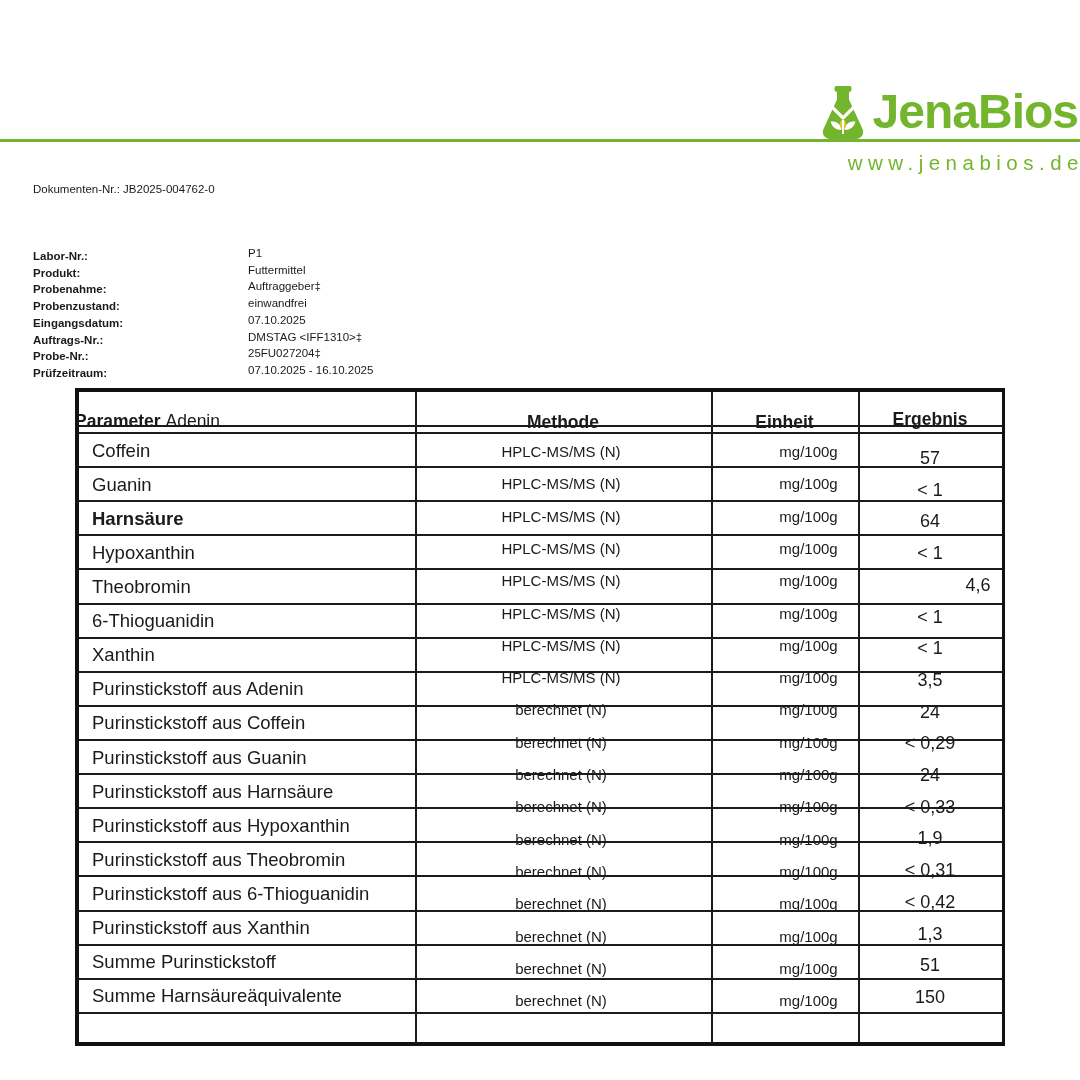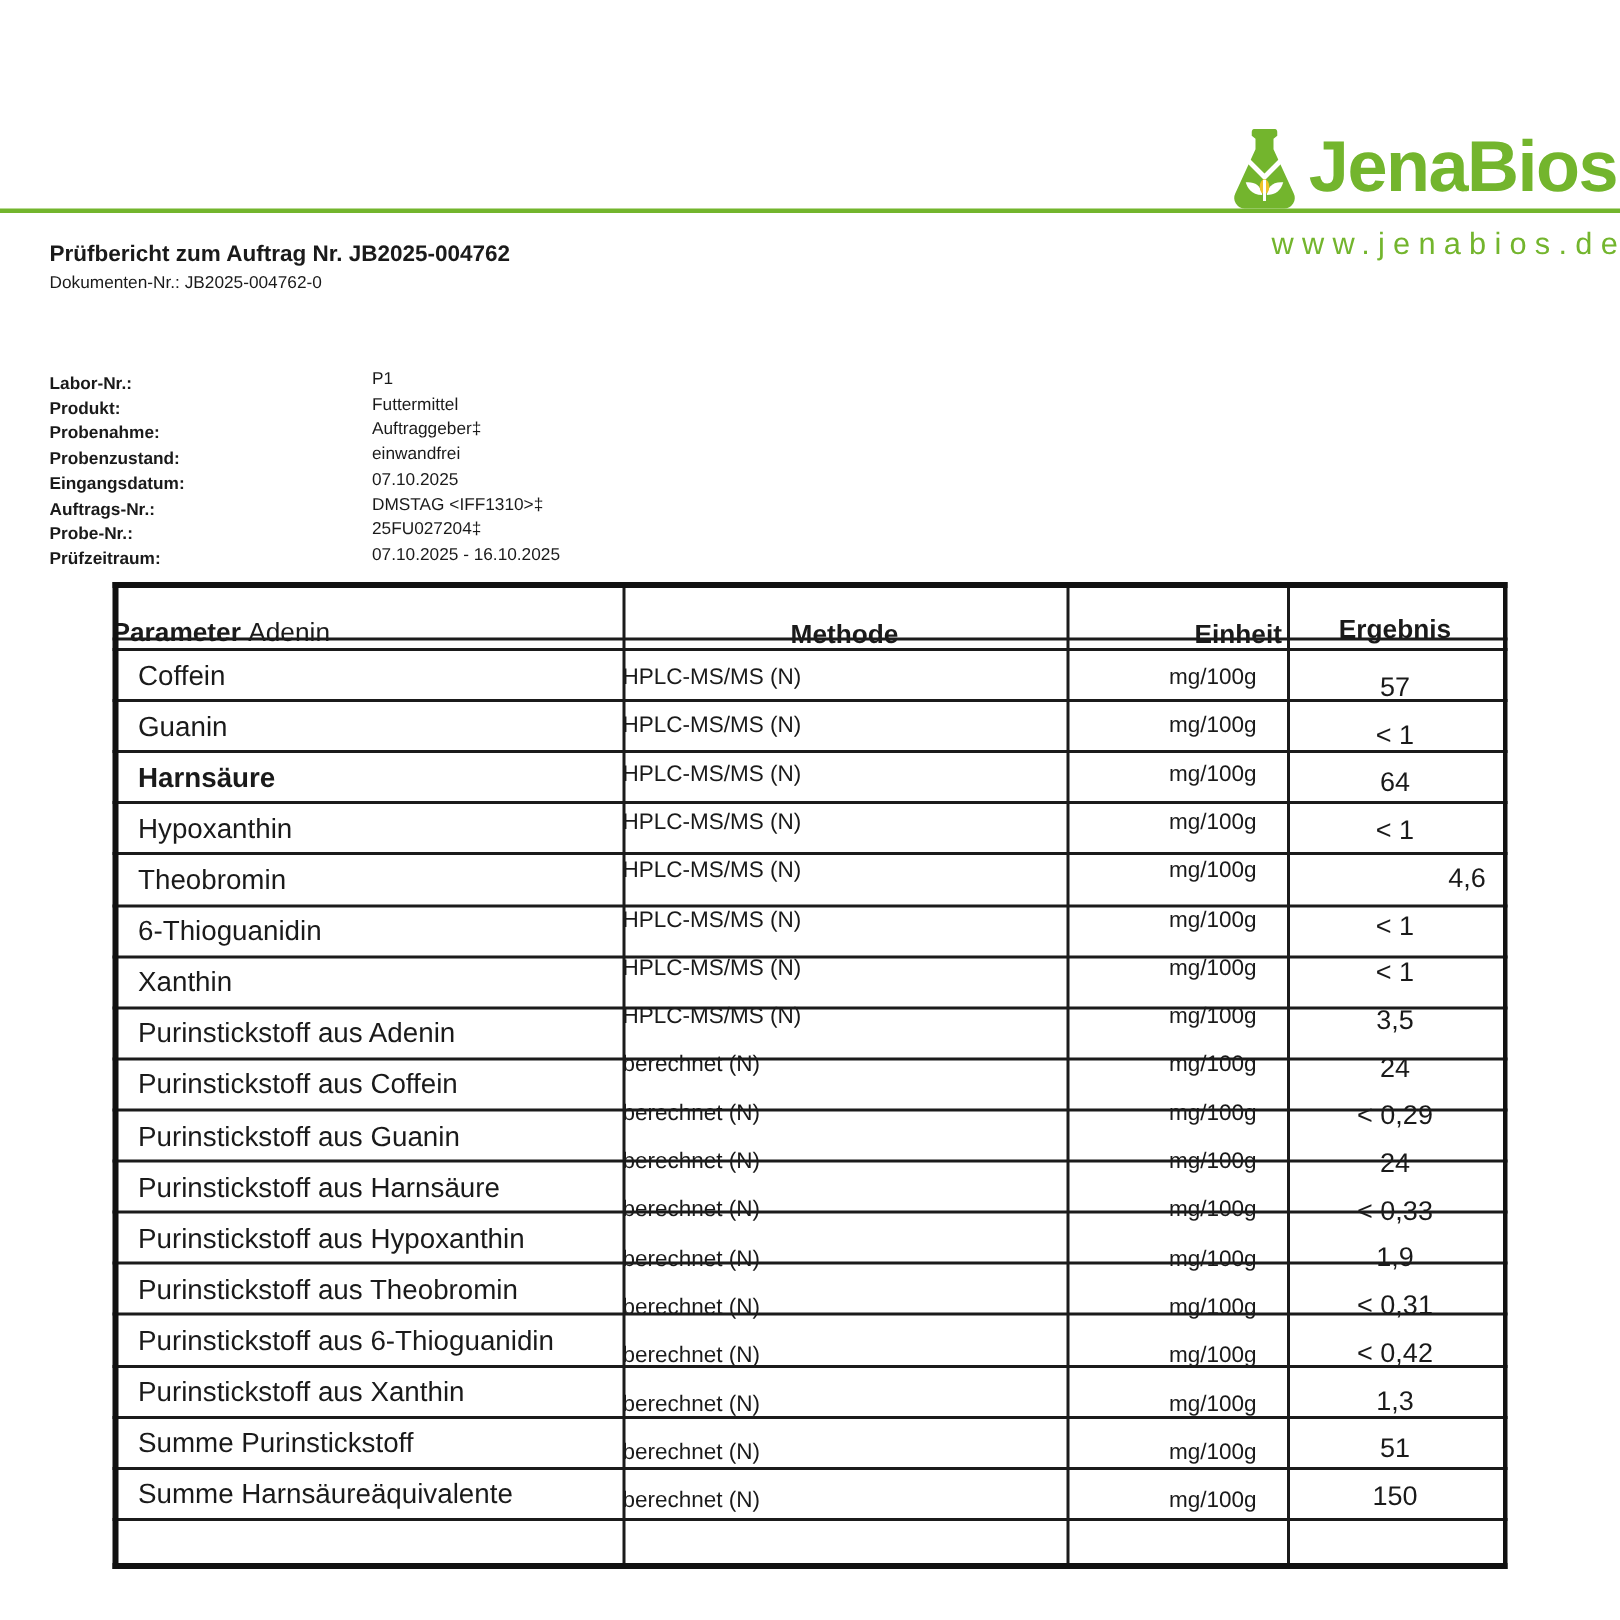--- a/index.html
+++ b/index.html
@@ -19,28 +19,28 @@
   .meta{position:absolute;left:33px;top:225px;width:500px;height:140px;margin-top:24px;}
   .meta-label{position:absolute;left:0;font-size:11.5px;font-weight:bold;white-space:nowrap;line-height:14px;}
   .meta-value{position:absolute;left:215px;font-size:11.5px;white-space:nowrap;line-height:14px;}
   
   .rt{position:absolute;left:75px;top:388px;width:930px;height:658px;background:#ffffff;}
   .edge{position:absolute;background:#111111;z-index:7;}
   .hline{position:absolute;left:0;width:930px;height:2px;background:#1b1b1b;z-index:6;}
   .vline{position:absolute;top:0;height:658px;width:2px;background:#1b1b1b;z-index:6;}
   .cell{position:absolute;transform:translateY(-50%);white-space:nowrap;z-index:2;line-height:1.1;}
   .param-cell{left:17px;font-size:18.5px;}
-  .methode-cell{left:340px;width:292px;text-align:left;font-size:15px;}
+  .methode-cell{left:340px;width:292px;text-align:center;font-size:15px;}
   .einheit-cell{left:636px;width:147px;text-align:center;font-size:15px;padding-left:24px;}
   .ergebnis-cell{left:783px;width:144px;text-align:center;font-size:18px;}
   .th{font-weight:bold;font-size:17.5px;}
   .th-param{left:0;top:34px;font-size:17.5px;}
   .th-param .suffix{font-weight:normal;}
   .th-methode{left:340px;width:296px;text-align:center;top:35px;}
-  .th-einheit{left:636px;width:147px;text-align:center;top:35px;padding-left:41px;}
+  .th-einheit{left:636px;width:147px;text-align:center;top:35px;}
   .th-ergebnis{left:783px;width:144px;text-align:center;top:32px;}
 </style>
 </head>
 <body>
 
 <div class="page">
 
   <div class="brand-row">
     <svg width="46" height="54" viewBox="0 0 46 54" aria-hidden="true">
       <path d="M16 0 h14 c1 0 1.5 1 1.5 2 v2.5 l-2.5 2 v7 l13.5 29.5 a7 7 0 0 1 -6.3 10 h-26.4 a7 7 0 0 1 -6.3 -10 L17 13.5 v-7 l-2.5 -2 V2 c0-1 .5-2 1.5-2 z" fill="#73b52d"></path>
@@ -48,21 +48,20 @@
       <path d="M21.5 44 C14 44 11.5 39 10.5 35.5 C16 35 20.5 37 21.5 44 Z" fill="#ffffff"></path>
       <path d="M24.5 44 C32 44 34.5 39 35.5 35.5 C30 35 25.5 37 24.5 44 Z" fill="#ffffff"></path>
       <ellipse cx="23" cy="38.5" rx="3.2" ry="5" fill="#edc32a"></ellipse>
       <path d="M23 34 v14" stroke="#ffffff" stroke-width="2"></path>
     </svg>
     <span class="brand-name" style="color:#73b52d;">JenaBios</span>
   </div>
   <div class="green-rule" style="background:#73b52d;"></div>
   <div class="website" style="color:#73b52d;">www.jenabios.de</div>
 
-  <div class="title">Prüfbericht zum Auftrag Nr. JB2025-004762</div>
   <div class="doc-no">Dokumenten-Nr.: JB2025-004762-0</div>
 
   <div class="meta" id="meta">
       <div class="meta-label" style="top: 0px;">Labor-Nr.:</div>
       <div class="meta-value" style="top: -3px;">P1</div>
       <div class="meta-label" style="top: 16.7px;">Produkt:</div>
       <div class="meta-value" style="top: 13.7px;">Futtermittel</div>
       <div class="meta-label" style="top: 33.4px;">Probenahme:</div>
       <div class="meta-value" style="top: 30.4px;">Auftraggeber‡</div>
       <div class="meta-label" style="top: 50.1px;">Probenzustand:</div>

